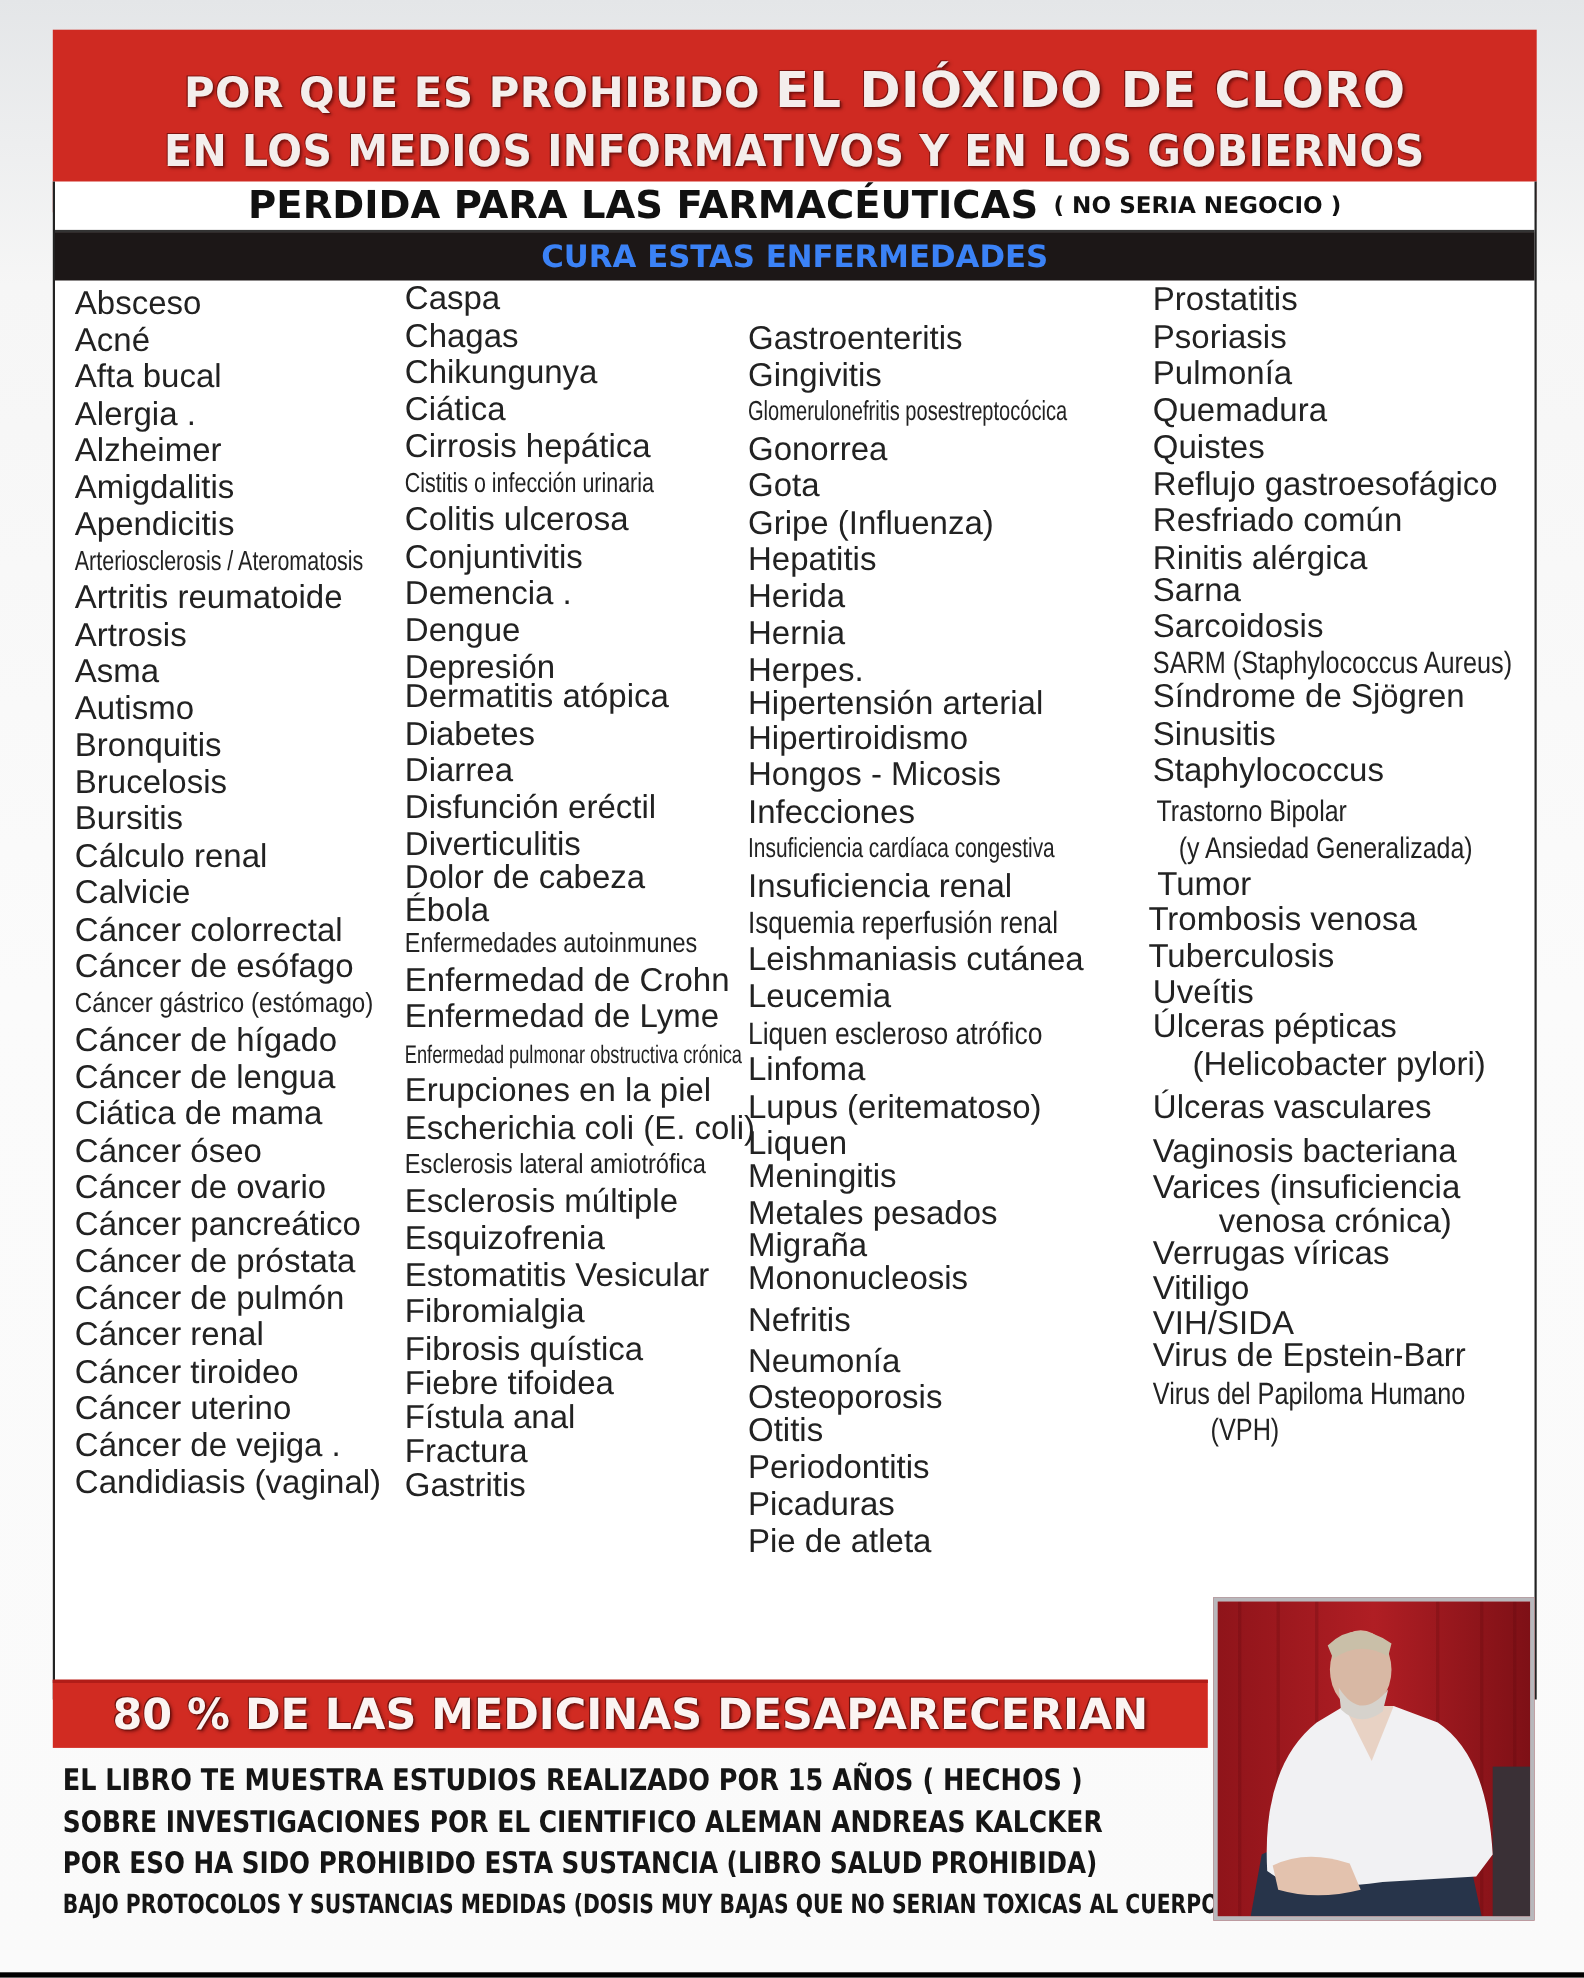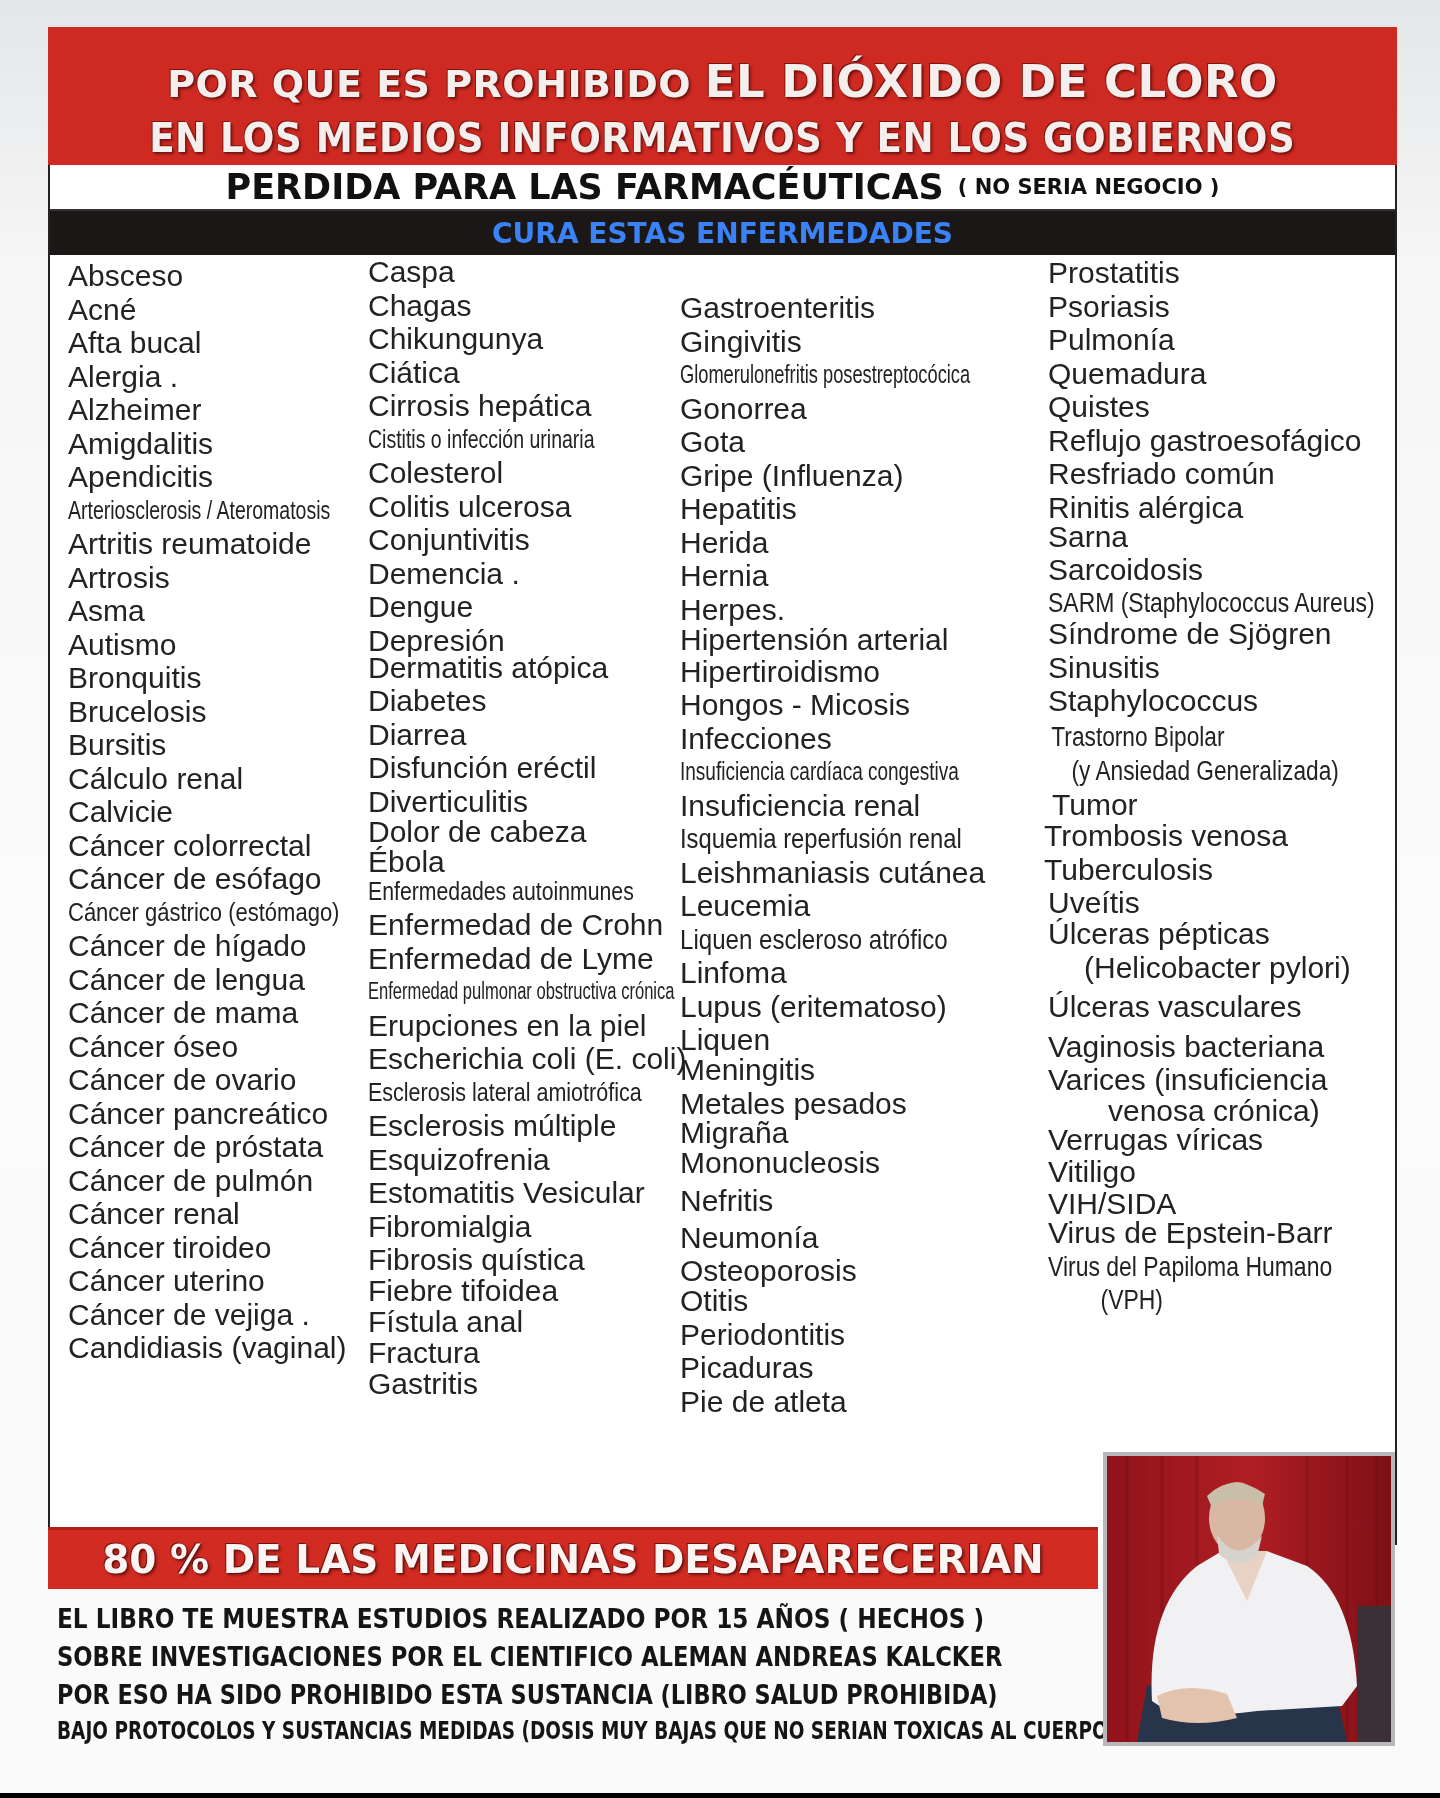--- a/index.html
+++ b/index.html
@@ -113,41 +113,40 @@
       <span class="item">Bronquitis</span>
       <span class="item">Brucelosis</span>
       <span class="item">Bursitis</span>
       <span class="item">Cálculo renal</span>
       <span class="item">Calvicie</span>
       <span class="item">Cáncer colorrectal</span>
       <span class="item">Cáncer de esófago</span>
       <span class="item sm" style="transform:scaleX(0.88)">Cáncer gástrico (estómago)</span>
       <span class="item">Cáncer de hígado</span>
       <span class="item">Cáncer de lengua</span>
-      <span class="item">Cáncer de mama</span>
+      <span class="item">Ciática de mama</span>
       <span class="item">Cáncer óseo</span>
       <span class="item">Cáncer de ovario</span>
       <span class="item">Cáncer pancreático</span>
       <span class="item">Cáncer de próstata</span>
       <span class="item">Cáncer de pulmón</span>
       <span class="item">Cáncer renal</span>
       <span class="item">Cáncer tiroideo</span>
       <span class="item">Cáncer uterino</span>
       <span class="item">Cáncer de vejiga .</span>
       <span class="item">Candidiasis (vaginal)</span>
     </div>
 
     <div class="col col2" style="top:90px">
       <span class="item">Caspa</span>
       <span class="item">Chagas</span>
       <span class="item">Chikungunya</span>
       <span class="item">Ciática</span>
       <span class="item">Cirrosis hepática</span>
       <span class="item sm">Cistitis o infección urinaria</span>
-      <span class="item">Colesterol</span>
       <span class="item">Colitis ulcerosa</span>
       <span class="item">Conjuntivitis</span>
       <span class="item">Demencia .</span>
       <span class="item">Dengue</span>
       <span class="item" style="height:27px">Depresión</span>
       <span class="item">Dermatitis atópica</span>
       <span class="item">Diabetes</span>
       <span class="item">Diarrea</span>
       <span class="item">Disfunción eréctil</span>
       <span class="item" style="height:30px">Diverticulitis</span>

